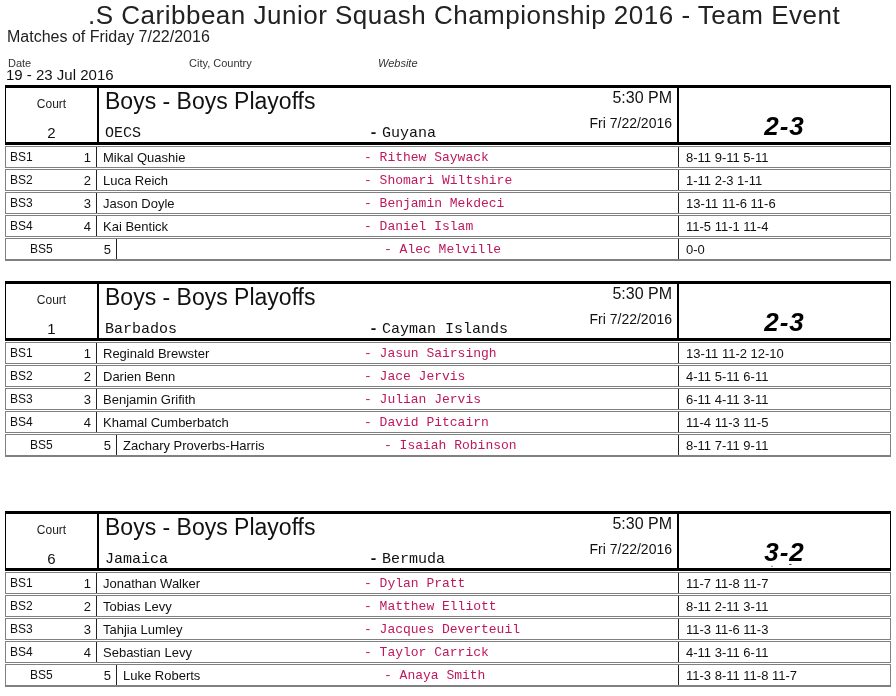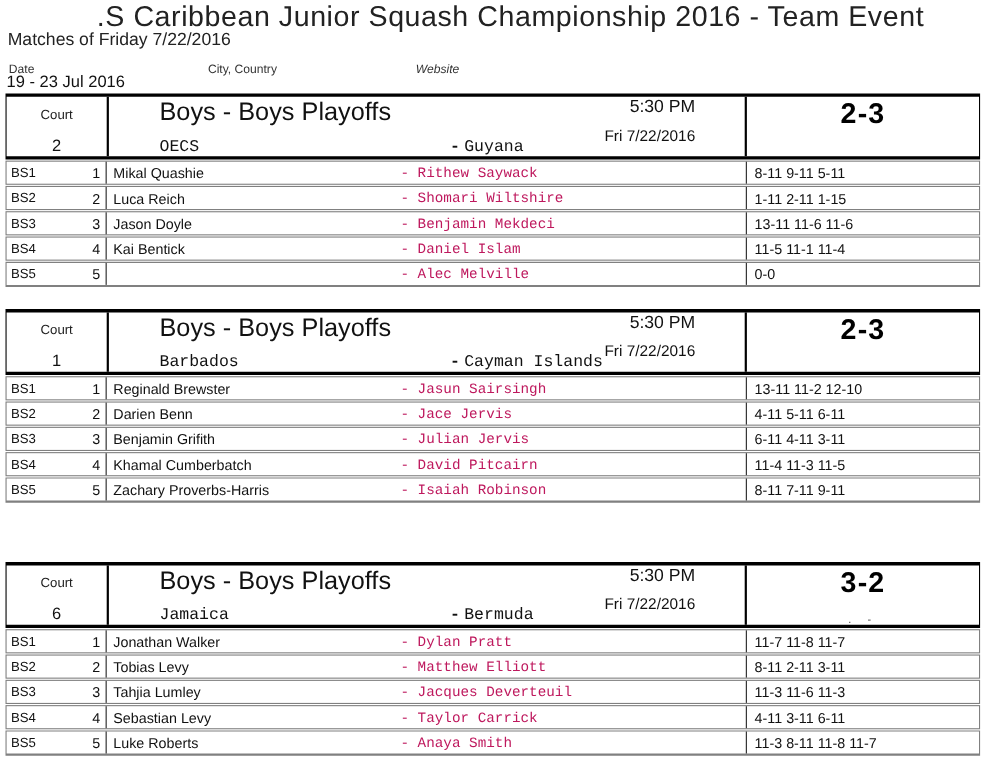--- a/index.html
+++ b/index.html
@@ -15,42 +15,41 @@
   .meta-city-label{left:189px;}
   .meta-website-label{left:378px;font-style:italic;}
   .meta-date-value{position:absolute;left:6px;top:66px;font-size:15px;color:#111;}
   
   .match-table{position:absolute;left:5px;width:886px;}
   .t-header{
     display:flex;height:54px;box-sizing:content-box;
     border-top:3px solid #000;border-bottom:3px solid #000;
     border-left:1px solid #000;border-right:1px solid #000;
     background:#fff;
-    gap:40px;
   }
   .c-court{width:91px;border-right:2px solid #000;position:relative;flex:none;}
   .court-label{position:absolute;top:9px;left:0;width:100%;text-align:center;font-size:12px;color:#222;}
   .court-num{position:absolute;bottom:1px;left:0;width:100%;text-align:center;font-size:15px;color:#111;}
   .c-main{flex:1;position:relative;}
   .event-title{position:absolute;left:6px;top:0px;font-size:23px;color:#111;white-space:nowrap;}
   .match-time{position:absolute;right:5px;top:1px;font-size:16px;color:#111;white-space:nowrap;}
   .match-date{position:absolute;right:5px;top:27px;font-size:14px;color:#111;white-space:nowrap;}
   .teams{position:absolute;left:6px;right:5px;bottom:0px;font-size:15px;color:#111;height:18px;font-family:Liberation Mono, monospace;}
   .team1{position:absolute;left:0;bottom:0;white-space:nowrap;}
   .team2-wrap{position:absolute;left:264px;bottom:0;white-space:nowrap;}
   .vs-dash{font-weight:bold;margin-right:4px;}
   .c-score{width:211px;border-left:2px solid #000;position:relative;flex:none;
-    display:flex;align-items:flex-start;justify-content:center;}
+    display:flex;align-items:flex-end;justify-content:center;font-style:italic;}
   .big-score{font-size:26px;font-weight:bold;color:#000;letter-spacing:1px;}
   .score-artifact{position:absolute;bottom:0px;left:0;width:100%;text-align:center;
     font-size:10px;color:#444;letter-spacing:6px;line-height:8px;height:8px;overflow:hidden;}
   
   .t-body{margin-top:1px;}
   .t-row{display:flex;height:20px;border:1px solid #808080;margin-bottom:1px;background:#fff;}
-  .t-row:last-child{margin-bottom:0;border-bottom-width:2px;}
+  .t-row:last-child{margin-bottom:0;border-bottom-width:2px;padding-left:20px;}
   .r-court{width:91px;flex:none;border-right:1px solid #222;box-sizing:border-box;
     display:flex;align-items:center;justify-content:space-between;padding:0 5px 0 4px;}
   .row-code{font-size:12px;color:#111;}
   .row-num{font-size:13px;color:#111;}
   .r-main{flex:1;position:relative;display:flex;align-items:center;}
   .row-player1{margin-left:6px;font-size:13px;color:#111;white-space:nowrap;}
   .row-player2{position:absolute;left:267px;font-size:13px;color:#be185d;white-space:nowrap;font-family:Liberation Mono, monospace;}
   .r-score{width:212px;flex:none;border-left:1px solid #222;box-sizing:border-box;
     display:flex;align-items:center;padding-left:7px;font-size:13px;color:#111;white-space:nowrap;}
 </style>
@@ -99,21 +98,21 @@
       </div>
       <div class="t-row">
         <div class="r-court">
             <span class="row-code">BS2</span>
             <span class="row-num">2</span>
           </div>
         <div class="r-main">
             <span class="row-player1">Luca Reich</span>
             <span class="row-player2">- Shomari Wiltshire</span>
           </div>
-        <div class="r-score">1-11 2-11 1-15</div>
+        <div class="r-score">1-11 2-3 1-11</div>
       </div>
       <div class="t-row">
         <div class="r-court">
             <span class="row-code">BS3</span>
             <span class="row-num">3</span>
           </div>
         <div class="r-main">
             <span class="row-player1">Jason Doyle</span>
             <span class="row-player2">- Benjamin Mekdeci</span>
           </div>

